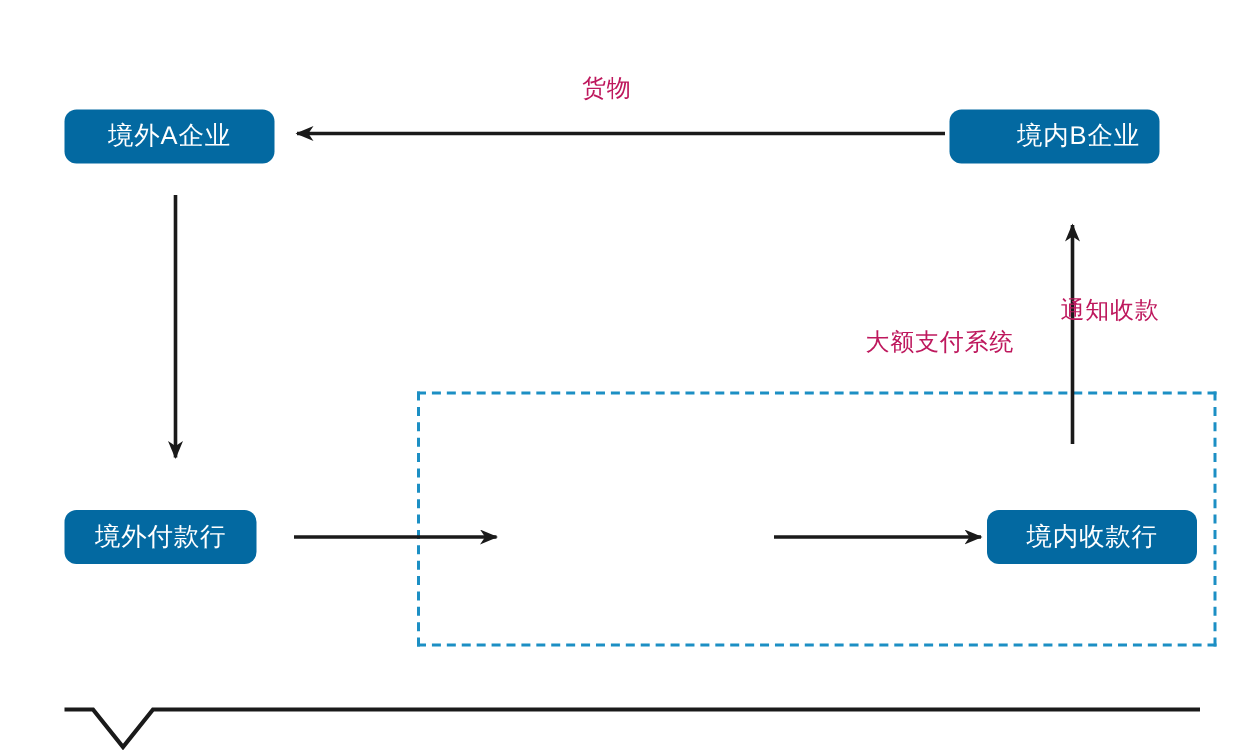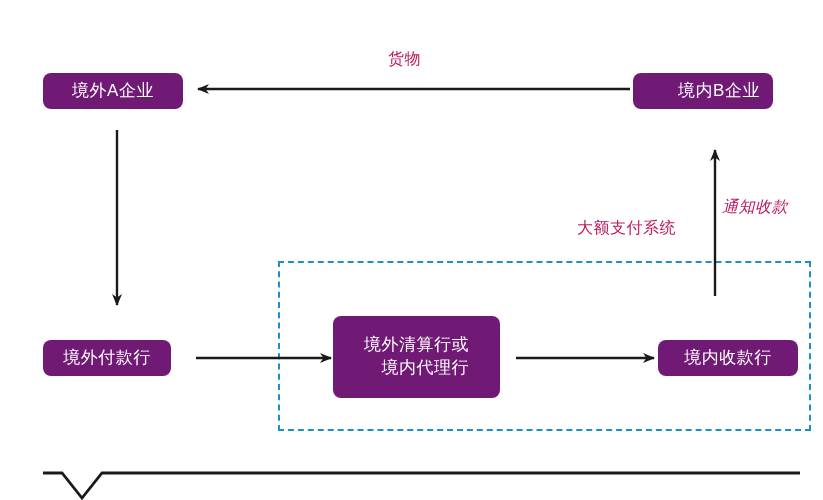--- a/index.html
+++ b/index.html
@@ -13,27 +13,27 @@
   #canvas {
     position: relative;
     width: 823px;
     height: 500px;
     background: #ffffff;
     overflow: hidden;
   }
   .node {
     position: absolute;
     box-sizing: border-box;
-    background: #701a75;
+    background: #0369a1;
     color: #ffffff;
     border-radius: 8px;
     display: flex;
     align-items: center;
     justify-content: center;
-    text-align: right;
+    text-align: left;
     font-size: 17px;
     line-height: 1.35;
     letter-spacing: 0.5px;
     font-weight: 400;
     white-space: pre-line;
     z-index: 3;
   }
   .node-a      { left: 43px;  top: 73px;  width: 140px; height: 36px; }
   .node-b      { left: 633px; top: 73px;  width: 140px; height: 36px; padding-left: 32px; }
   .node-payer  { left: 43px;  top: 340px; width: 128px; height: 36px; }
@@ -55,21 +55,21 @@
   .edge-label {
     position: absolute;
     color: #be185d;
     font-size: 16px;
     letter-spacing: 0.5px;
     white-space: nowrap;
     z-index: 4;
   }
   .label-goods   { left: 388px; top: 49px; }
   .label-system  { left: 577px; top: 218px; }
-  .label-notify  { left: 722px; top: 197px; font-style: italic; }
+  .label-notify  { left: 707px; top: 197px; }
 
   svg.arrows {
     position: absolute;
     left: 0; top: 0;
     width: 823px;
     height: 500px;
     z-index: 2;
     overflow: visible;
   }
   .bottom-rule {
@@ -114,22 +114,20 @@
       <polyline points="43,473 62,473 82,498 102,473 800,473" fill="none" stroke="#1A1A1A" stroke-width="2.8" stroke-linejoin="miter" stroke-linecap="butt"></polyline>
     </g>
   </svg>
 
   <div class="node node-a">境外A企业</div>
 
   <div class="node node-b">境内B企业</div>
 
   <div class="node node-payer">境外付款行</div>
 
-  <div class="node node-clear">境外清算行或
-境内代理行</div>
 
   <div class="node node-payee">境内收款行</div>
 
   <div class="edge-label label-goods">货物</div>
 
   <div class="edge-label label-system">大额支付系统</div>
 
   <div class="edge-label label-notify">通知收款</div>
 
 </div>

